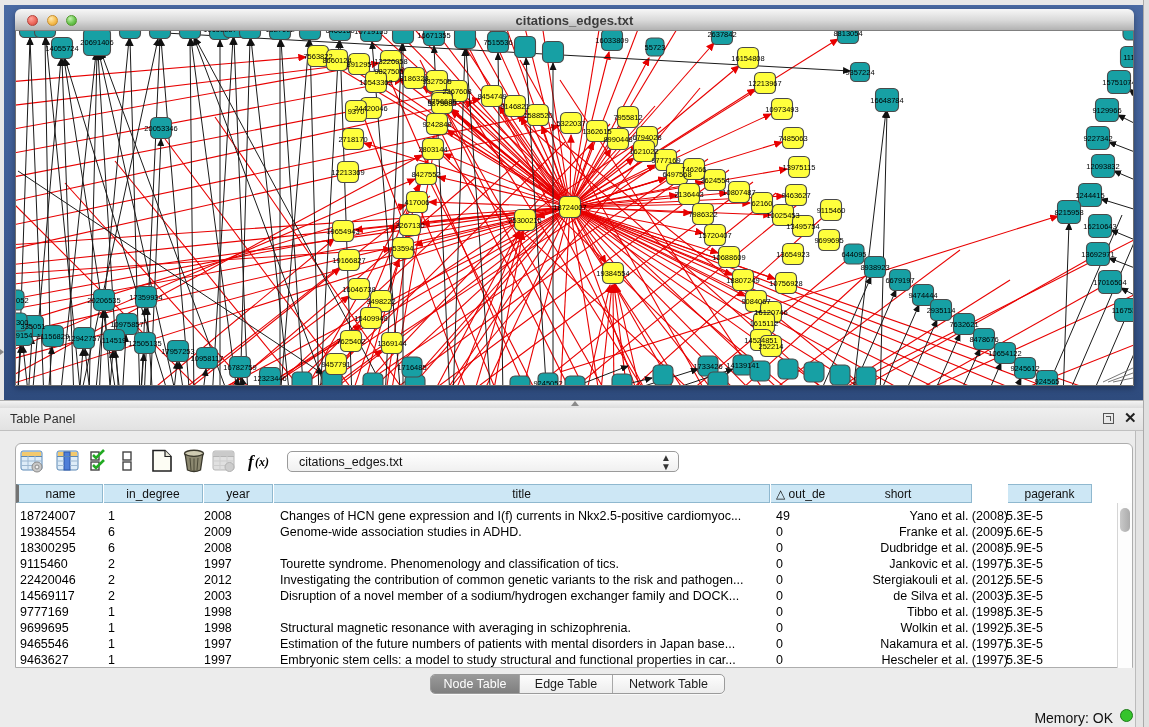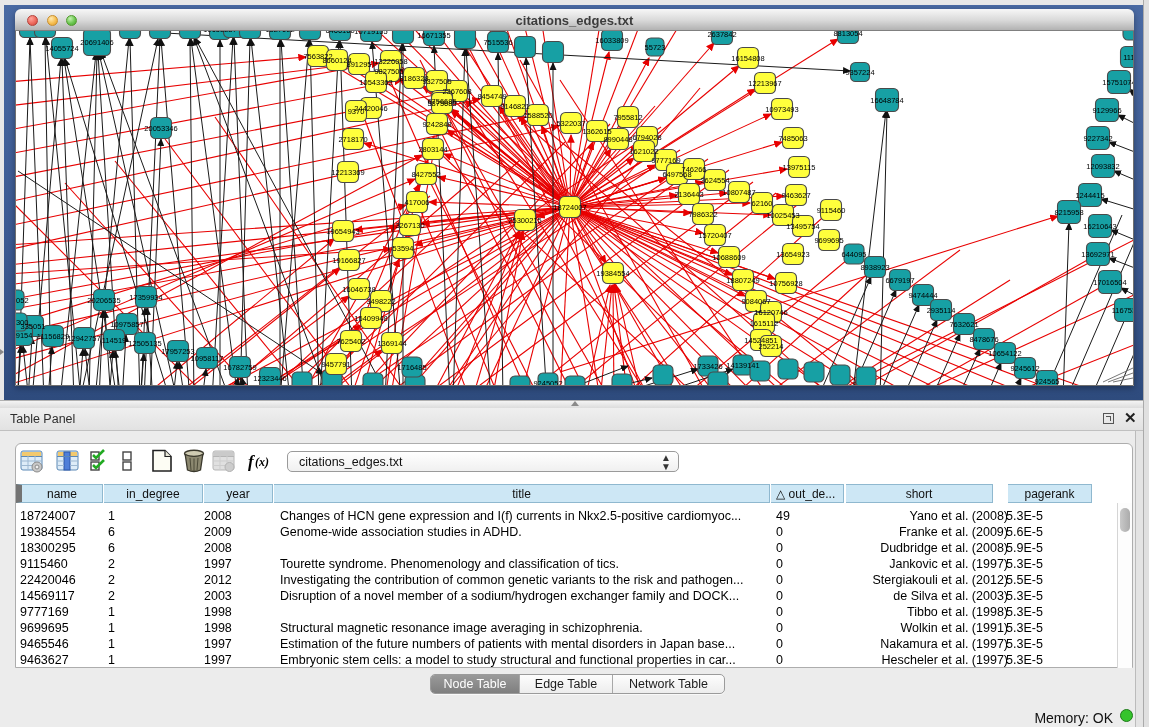--- a/index.html
+++ b/index.html
@@ -713,26 +713,26 @@
   <g transform="translate(228,0)">
     <text x="0" y="18" font-family="Liberation Serif,serif" font-style="italic" font-weight="bold" font-size="17">f</text>
     <text x="7" y="17" font-family="Liberation Serif,serif" font-style="italic" font-weight="bold" font-size="12">(x)</text>
   </g>
 </svg>
 <div id="combo">
       <div class="ct">citations_edges.txt</div>
       <div class="ar">▲<br>▼</div>
     </div>
 <div id="thead">
-  <div class="h" style="left:0;width:87px;border-left:6px solid #737373">name</div>
+  <div class="h" style="left:0;width:87px;border-left:3px solid #737373">name</div>
   <div class="h" style="left:88px;width:99px;">in_degree</div>
   <div class="h" style="left:188px;width:69px;">year</div>
   <div class="h" style="left:258px;width:496px;">title</div>
   <div class="h" style="left:755px;width:73px;text-align:left;padding-left:5px;">△ out_de...</div>
-  <div class="h" style="left:830px;width:147px;">short</div>
+  <div class="h" style="left:809px;width:147px;">short</div>
   <div class="h" style="left:992px;width:84px;">pagerank</div>
 </div>
 <div id="tbody">
 <div class="tr">
 <div class="c c0">18724007</div>
         <div class="c c1">1</div>
         <div class="c c2">2008</div>
 <div class="c c3">Changes of HCN gene expression and I(f) currents in Nkx2.5-positive cardiomyoc...</div>
         <div class="c c4">49</div>
         <div class="c c5">Yano et al. (2008)</div>
@@ -787,23 +787,23 @@
         <div class="c c1">1</div>
         <div class="c c2">1998</div>
         <div class="c c4">0</div>
         <div class="c c5">Tibbo et al. (1998)</div>
         <div class="c c6">5.3E-5</div>
 </div>
 <div class="tr">
 <div class="c c0">9699695</div>
         <div class="c c1">1</div>
         <div class="c c2">1998</div>
-<div class="c c3">Structural magnetic resonance image averaging in schizophrenia.</div>
+<div class="c c3">Structural magnetic resonance with averaging in schizophrenia.</div>
         <div class="c c4">0</div>
-        <div class="c c5">Wolkin et al. (1991)</div>
+        <div class="c c5">Wolkin et al. (1992)</div>
         <div class="c c6">5.3E-5</div>
 </div>
 <div class="tr">
 <div class="c c0">9465546</div>
         <div class="c c1">1</div>
         <div class="c c2">1997</div>
 <div class="c c3">Estimation of the future numbers of patients with mental disorders in Japan base...</div>
         <div class="c c4">0</div>
         <div class="c c5">Nakamura et al. (1997)</div>
         <div class="c c6">5.3E-5</div>

